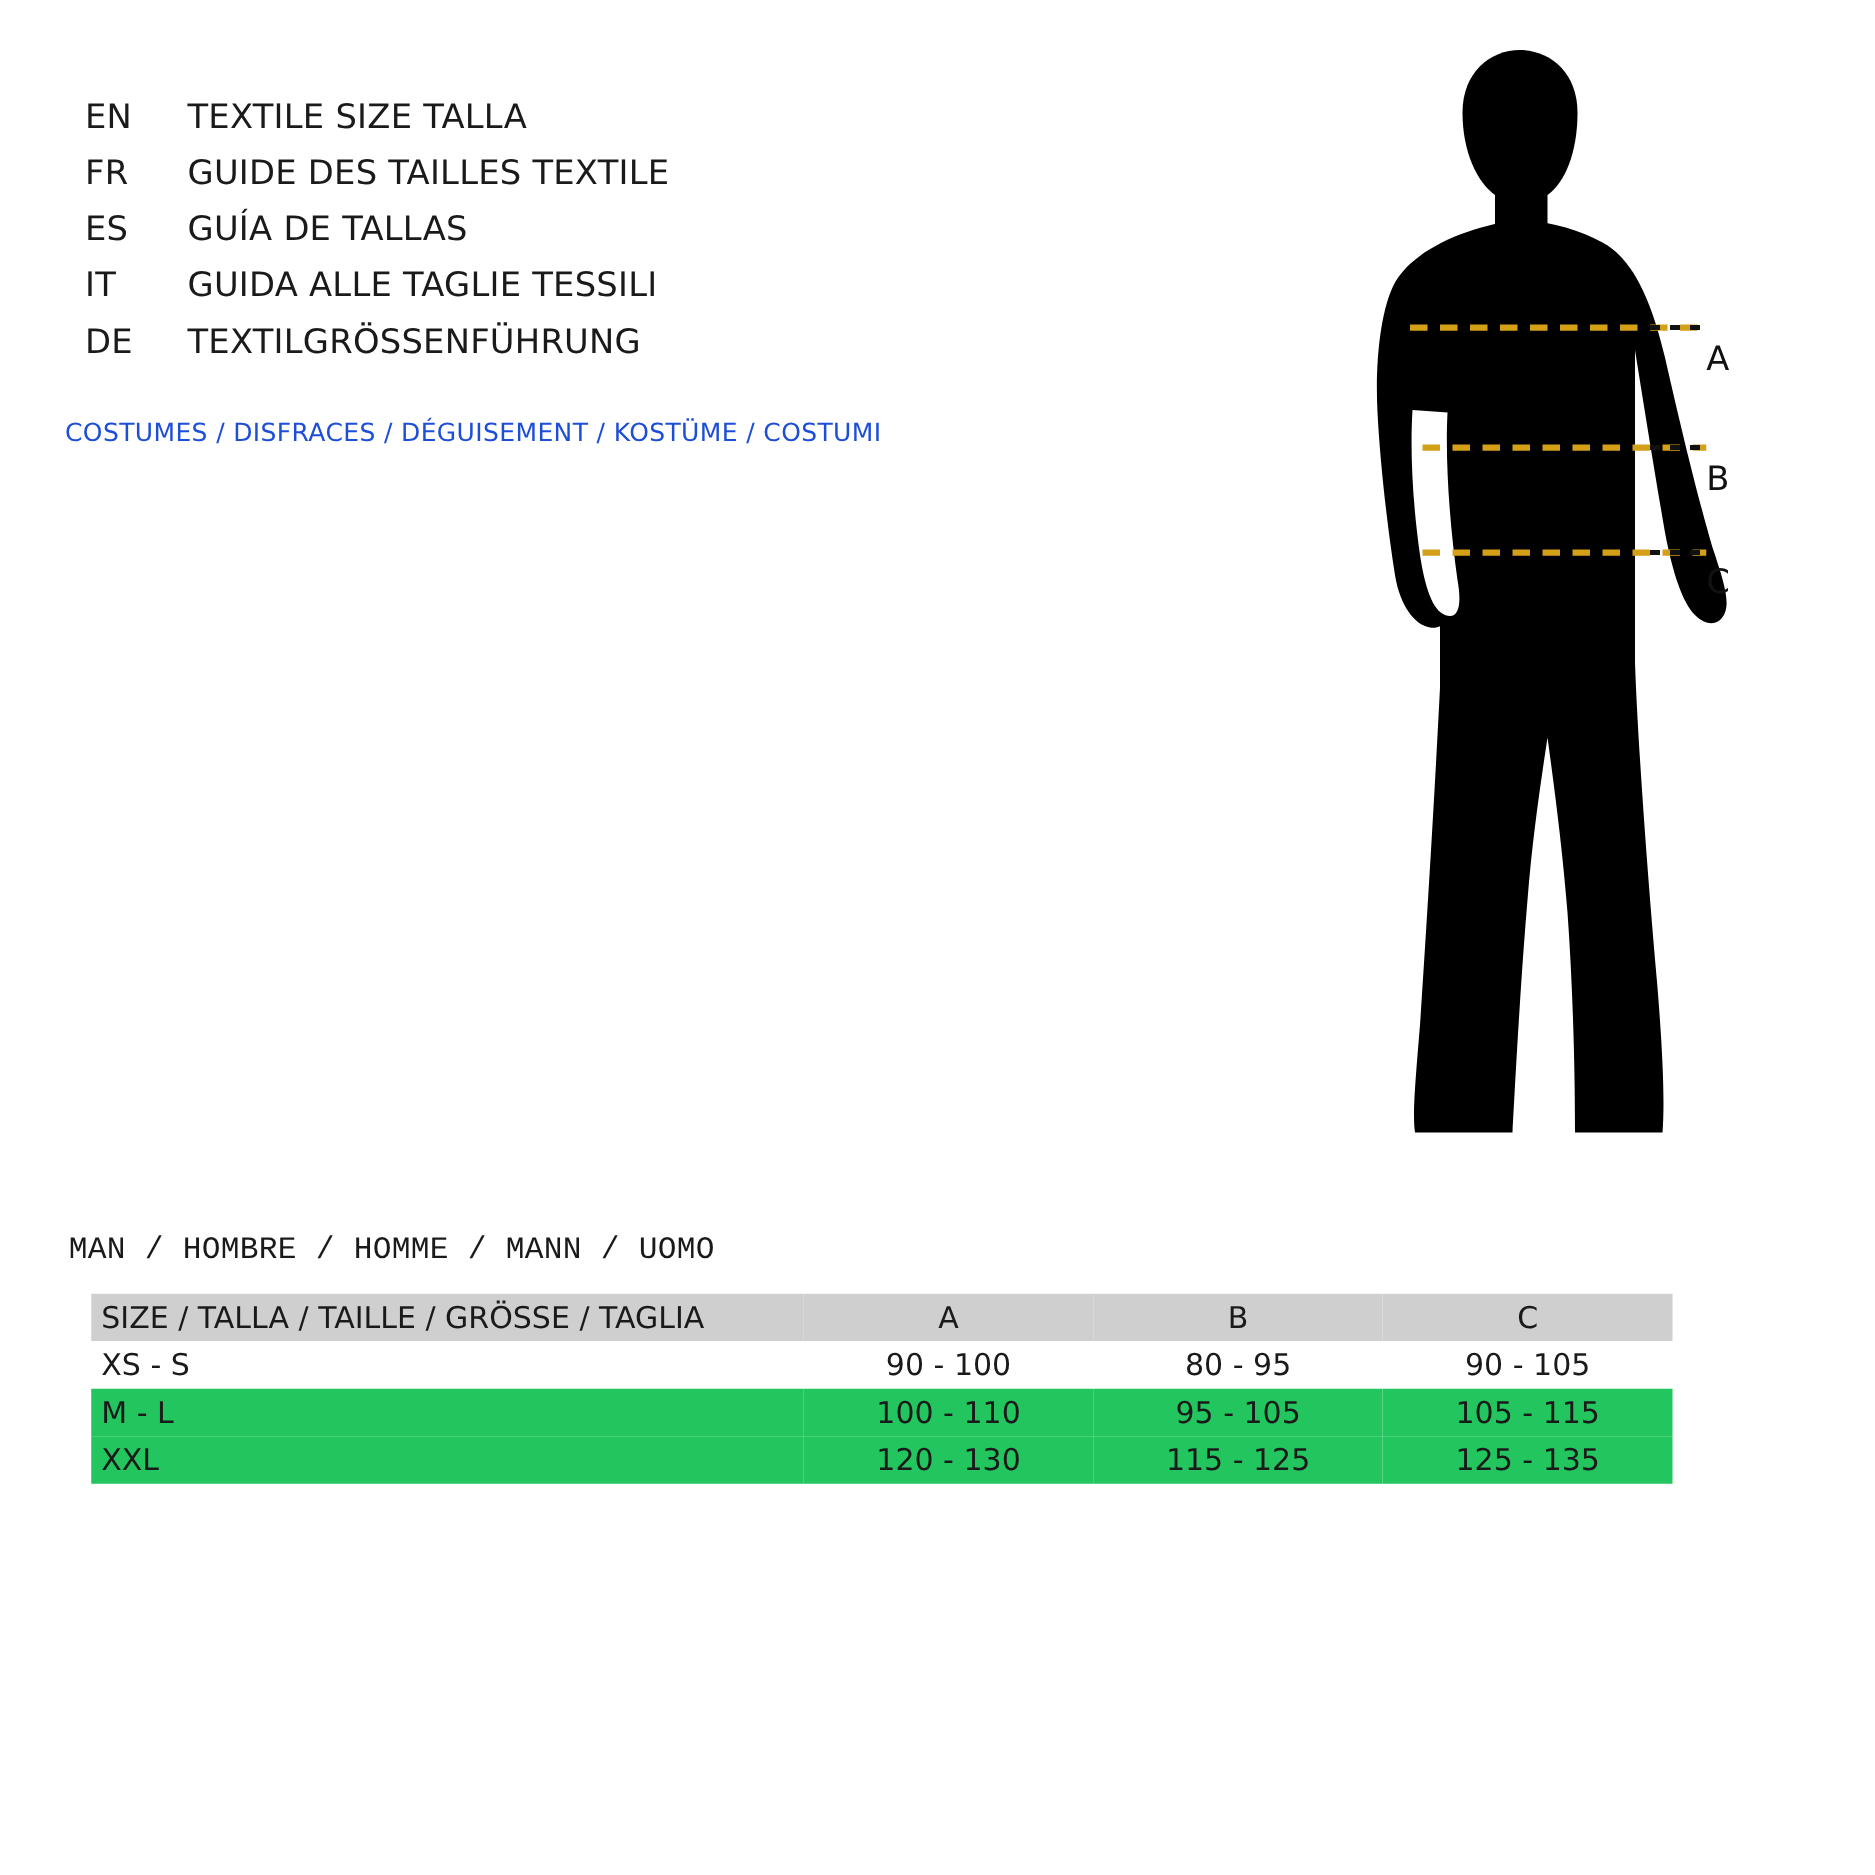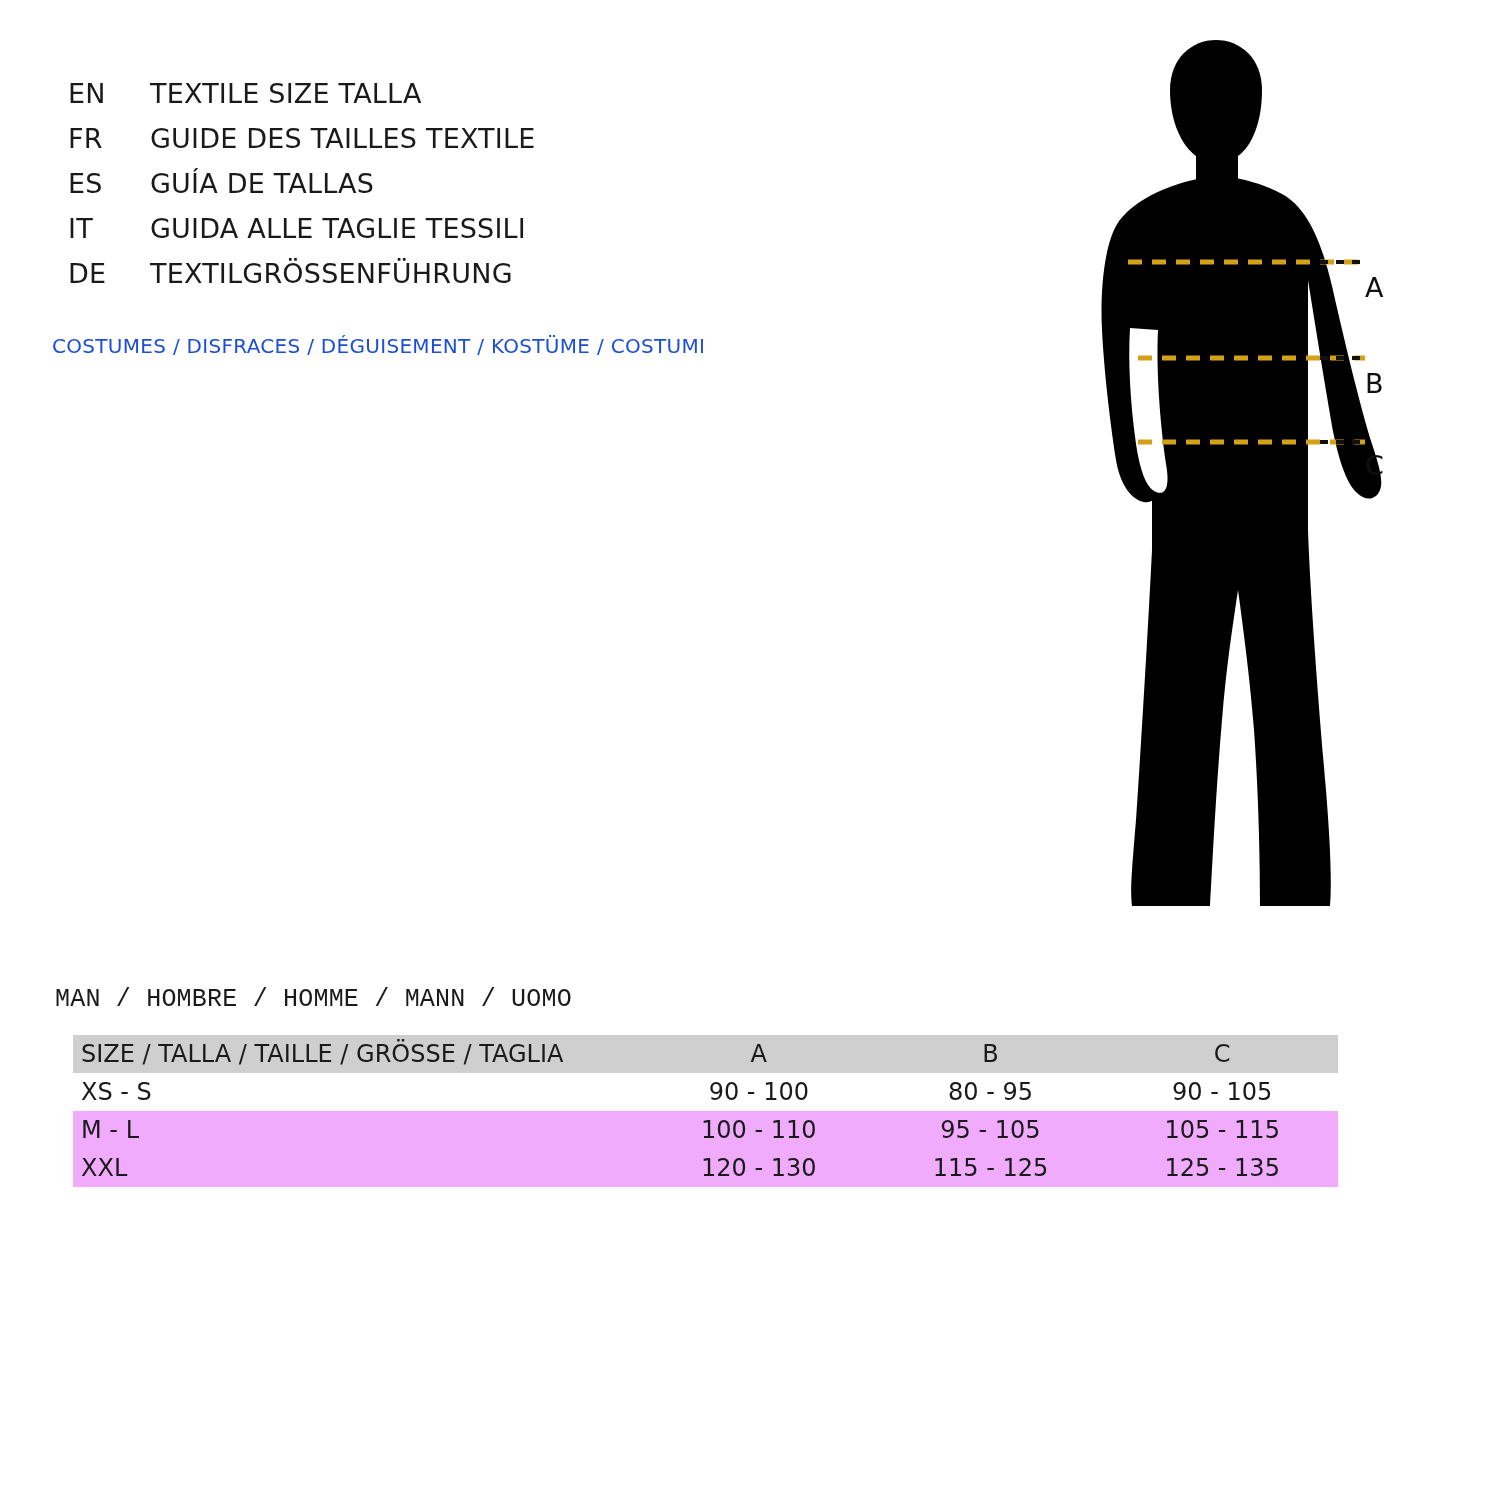--- a/index.html
+++ b/index.html
@@ -97,21 +97,21 @@
     vertical-align: middle;
   }
   table.size-table th:first-child,
   table.size-table td:first-child {
     text-align: left;
     padding-left: 8px;
     width: 570px;
   }
   thead tr { background: #cfcfcf; }
   tbody tr.odd { background: #ffffff; }
-  tbody tr.even { background: #f0abfc; }
+  tbody tr.even { background: #22c55e; }
 
   
   .legend {
     position: absolute;
     left: 55px;
     top: 1325px;
     font-size: 24px;
     color: #1a1a1a;
     line-height: 44px;
   }

